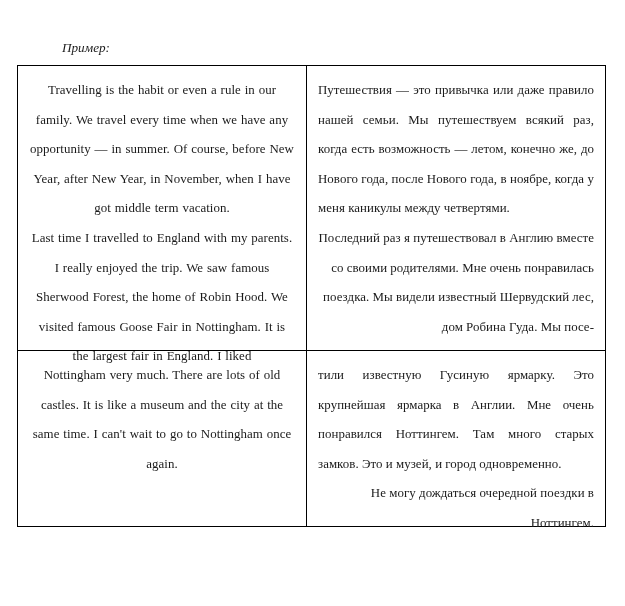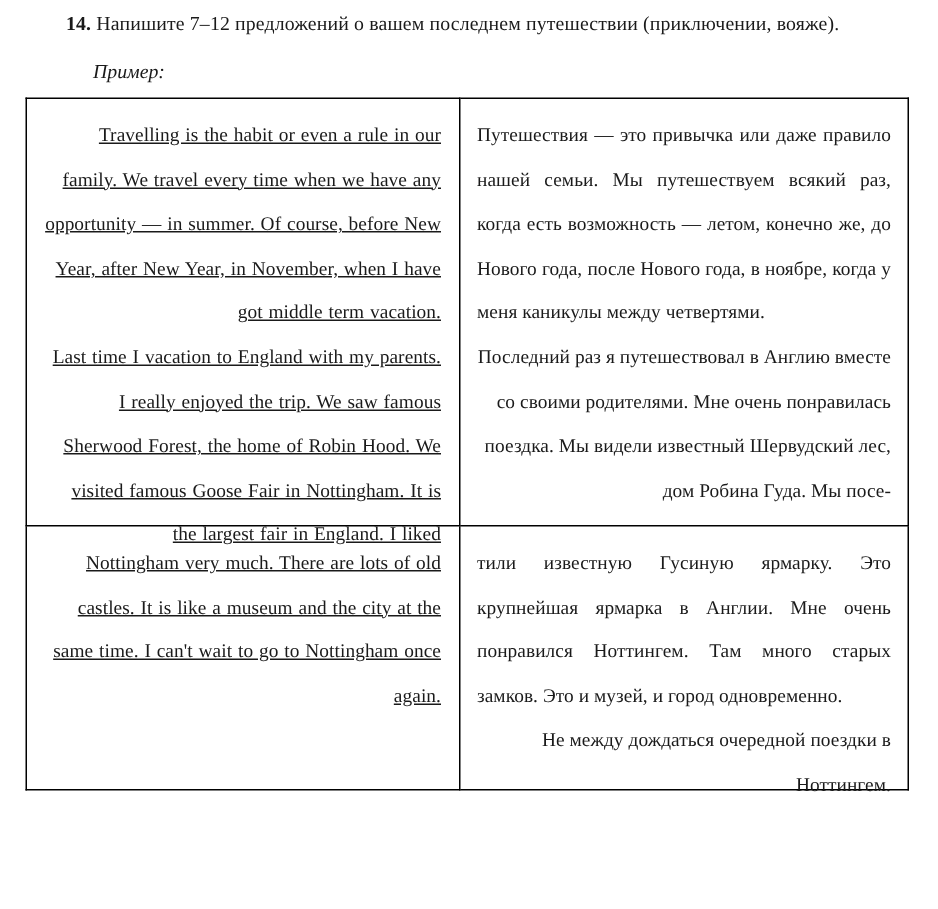--- a/index.html
+++ b/index.html
@@ -73,24 +73,23 @@
 
   
   .para {
     margin: 0;
     font-size: 12.9px;
     line-height: 29.6px;
   }
   .para + .para { margin-top: 0; }
 
   .en .para {
-    text-align: right;
+    text-align: center;
     letter-spacing: 0.05px;
     word-spacing: 0.6px;
-    text-decoration: underline;
   }
   .ru .para {
     text-align: justify;
     text-justify: inter-word;
     letter-spacing: 0.05px;
   }
   .ru .para:last-child { text-align: right; }
 
   
   .row-1 .cell-inner { padding-top: 10px; padding-bottom: 8px; }
@@ -99,52 +98,48 @@
   .row-1 .col-en .cell-inner { height: 284px; box-sizing: border-box; }
   .row-1 .col-ru .cell-inner { height: 284px; box-sizing: border-box; }
   .row-2 .col-en .cell-inner { height: 175px; box-sizing: border-box; }
   .row-2 .col-ru .cell-inner { height: 175px; box-sizing: border-box; font-family: Liberation Serif, serif; }
 </style>
 </head>
 <body>
 
 <div class="page">
 
-  <div class="task-heading">
-    <span class="task-number">14.</span>
-    <span>Напишите 7–12 предложений о вашем последнем путешествии (приключении, вояже).</span>
-  </div>
 
   <div class="example-label">Пример:</div>
 
   <table class="parallel-table">
     <tbody>
       <tr class="row-1">
         <td class="col-en">
           <div class="cell-inner en">
             <p class="para">Travelling is the habit or even a rule in our family. We travel every time when we have any opportunity — in summer. Of course, before New Year, after New Year, in November, when I have got middle term vacation.</p>
-            <p class="para">Last time I vacation to England with my parents. I really enjoyed the trip. We saw famous Sherwood Forest, the home of Robin Hood. We visited famous Goose Fair in Nottingham. It is the largest fair in England. I liked</p>
+            <p class="para">Last time I travelled to England with my parents. I really enjoyed the trip. We saw famous Sherwood Forest, the home of Robin Hood. We visited famous Goose Fair in Nottingham. It is the largest fair in England. I liked</p>
           </div>
         </td>
         <td class="col-ru">
           <div class="cell-inner ru">
             <p class="para">Путешествия — это привычка или даже правило нашей семьи. Мы путешествуем всякий раз, когда есть возможность — летом, конечно же, до Нового года, после Нового года, в ноябре, когда у меня каникулы между четвертями.</p>
             <p class="para">Последний раз я путешествовал в Англию вместе со своими родителями. Мне очень понравилась поездка. Мы видели известный Шервудский лес, дом Робина Гуда. Мы посе-</p>
           </div>
         </td>
       </tr>
       <tr class="row-2">
         <td class="col-en">
           <div class="cell-inner en">
             <p class="para">Nottingham very much. There are lots of old castles. It is like a museum and the city at the same time. I can't wait to go to Nottingham once again.</p>
           </div>
         </td>
         <td class="col-ru">
           <div class="cell-inner ru">
             <p class="para">тили известную Гусиную ярмарку. Это крупнейшая ярмарка в Англии. Мне очень понравился Ноттингем. Там много старых замков. Это и музей, и город одновременно.</p>
-            <p class="para">Не между дождаться очередной поездки в Ноттингем.</p>
+            <p class="para">Не могу дождаться очередной поездки в Ноттингем.</p>
           </div>
         </td>
       </tr>
     </tbody>
   </table>
 
 </div>
 
 </body></html>

